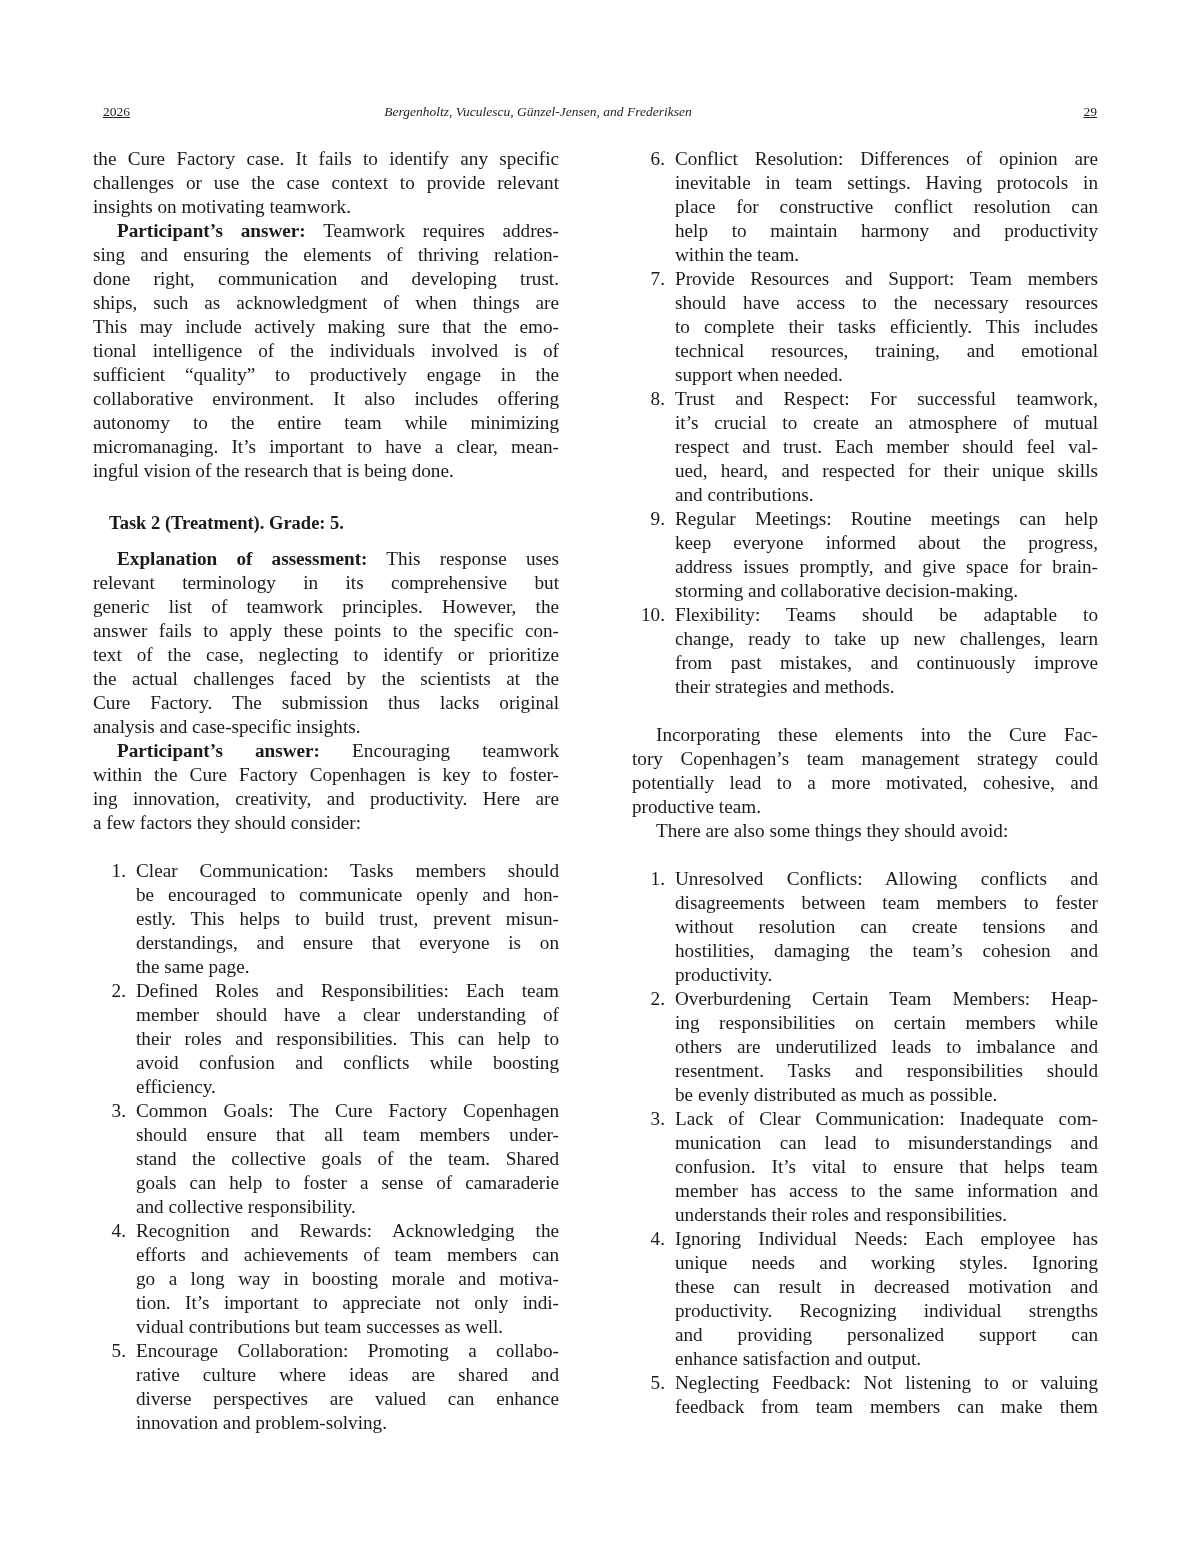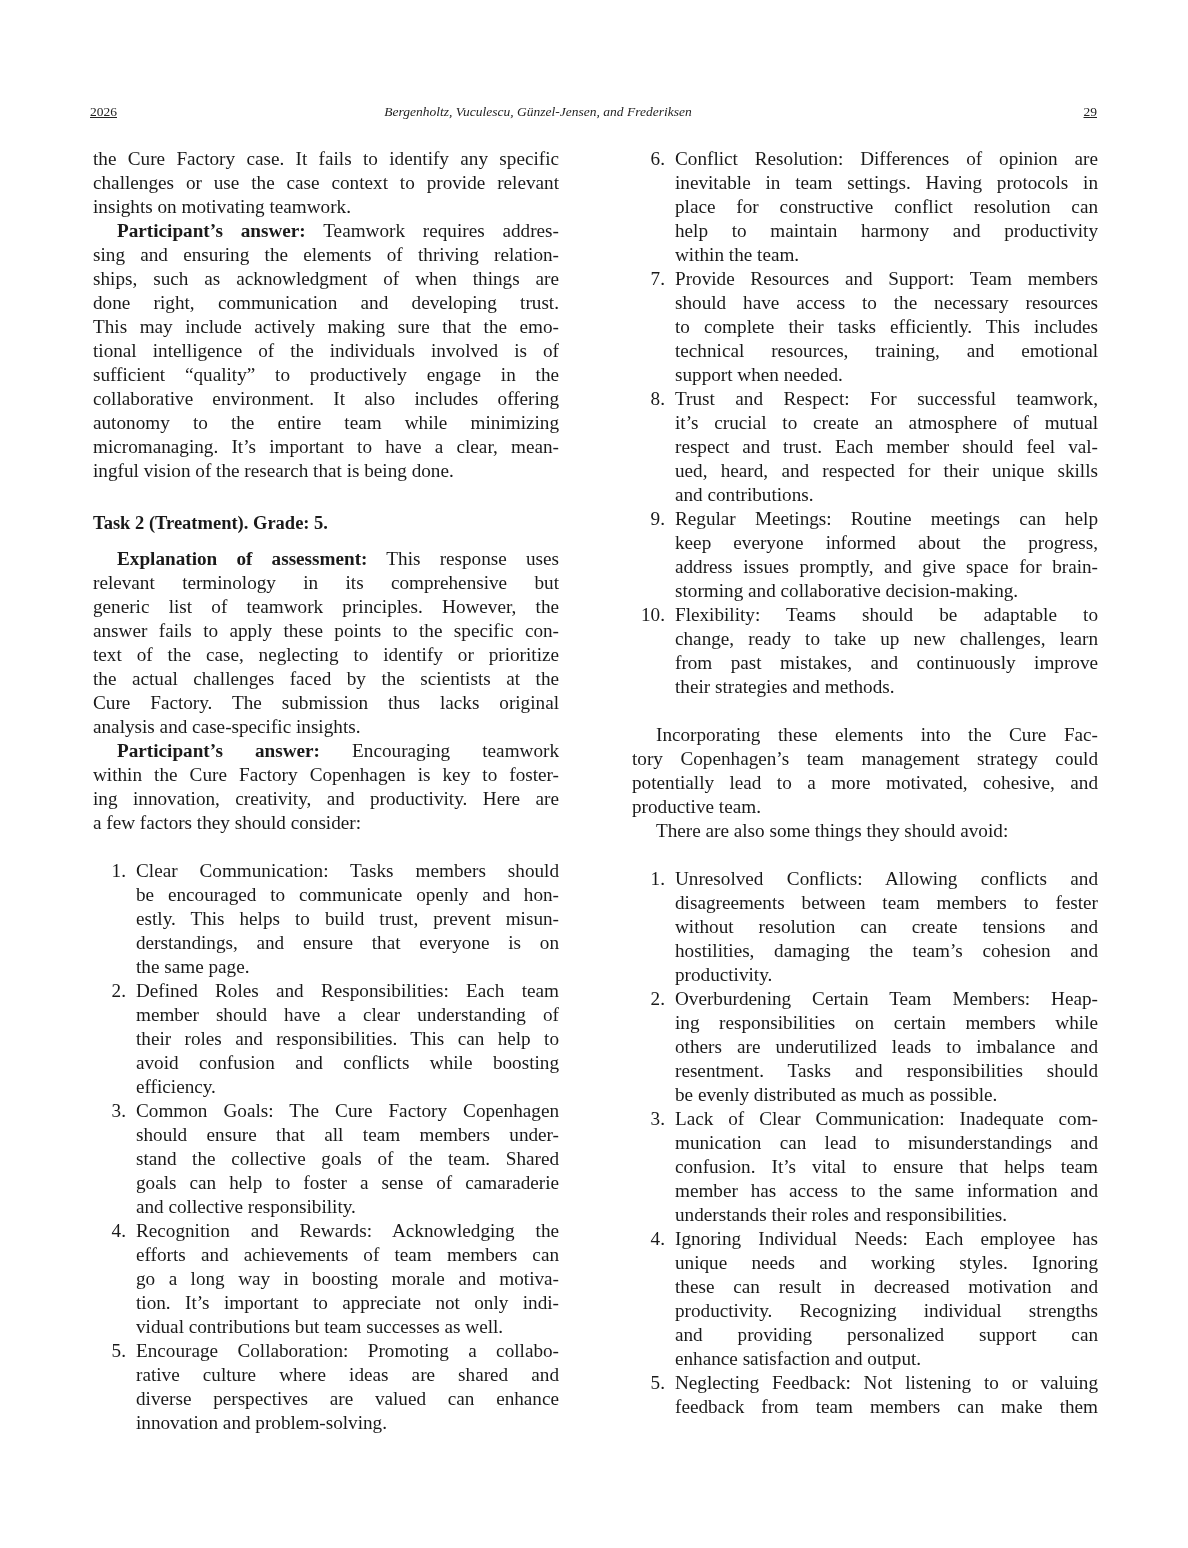--- a/index.html
+++ b/index.html
@@ -1,19 +1,19 @@
 <!DOCTYPE html>
 <html><head>
 <meta charset="utf-8">
 <style>
   html, body { margin:0; padding:0; background:#ffffff; }
   body { width:1188px; height:1548px; position:relative; overflow:hidden;
          font-family:"DejaVu Serif","Liberation Serif",serif; color:#1a1a1a; }
   .hdr { position:absolute; top:103px; font-size:13.5px; line-height:18px; color:#222; font-family:"Liberation Serif",serif; }
-  .hdr-left { left:90px;text-decoration:underline; }
+  .hdr-left { left:103px;text-decoration:underline; }
   .hdr-center { left:0; width:1076px; text-align:center; font-style:italic; }
   .hdr-right { right:91px;text-decoration:underline; }
   .col { position:absolute; width:466px; font-family:Liberation Serif, serif; font-size:19.2px; line-height:24px; }
   .col-left { left:93px; top:147px; }
   .col-right { left:632px; top:147px; }
   .ln { display:block; height:24px; white-space:nowrap; text-align:justify; text-align-last:justify; }
   .ln.last { text-align-last:left; }
   .ind { text-indent:24px; }
   .b { font-weight:bold; }
   .gap { height:24px; }
@@ -31,32 +31,32 @@
 
 <div class="col col-left">
   <div>
     <span class="ln">the Cure Factory case. It fails to identify any specific</span>
     <span class="ln">challenges or use the case context to provide relevant</span>
     <span class="ln last">insights on motivating teamwork.</span>
   </div>
   <div>
     <span class="ln ind"><b class="b">Participant’s answer:</b><span> Teamwork requires addres-</span></span>
     <span class="ln">sing and ensuring the elements of thriving relation-</span>
+    <span class="ln">done right, communication and developing trust.</span>
     <span class="ln">ships, such as acknowledgment of when things are</span>
-    <span class="ln">done right, communication and developing trust.</span>
     <span class="ln">This may include actively making sure that the emo-</span>
     <span class="ln">tional intelligence of the individuals involved is of</span>
     <span class="ln">sufficient “quality” to productively engage in the</span>
     <span class="ln">collaborative environment. It also includes offering</span>
     <span class="ln">autonomy to the entire team while minimizing</span>
     <span class="ln">micromanaging. It’s important to have a clear, mean-</span>
     <span class="ln last">ingful vision of the research that is being done.</span>
   </div>
   <div class="gap"></div>
-  <span class="ln last heading" style="margin-top:4px;">Task 2 (Treatment). Grade: 5.</span>
+  <span class="ln last heading" style="margin-top:4px;margin-left:16px;">Task 2 (Treatment). Grade: 5.</span>
   <div class="gap-s"></div>
   <div>
     <span class="ln ind"><b class="b">Explanation of assessment:</b><span> This response uses</span></span>
     <span class="ln">relevant terminology in its comprehensive but</span>
     <span class="ln">generic list of teamwork principles. However, the</span>
     <span class="ln">answer fails to apply these points to the specific con-</span>
     <span class="ln">text of the case, neglecting to identify or prioritize</span>
     <span class="ln">the actual challenges faced by the scientists at the</span>
     <span class="ln">Cure Factory. The submission thus lacks original</span>
     <span class="ln last">analysis and case-specific insights.</span>

